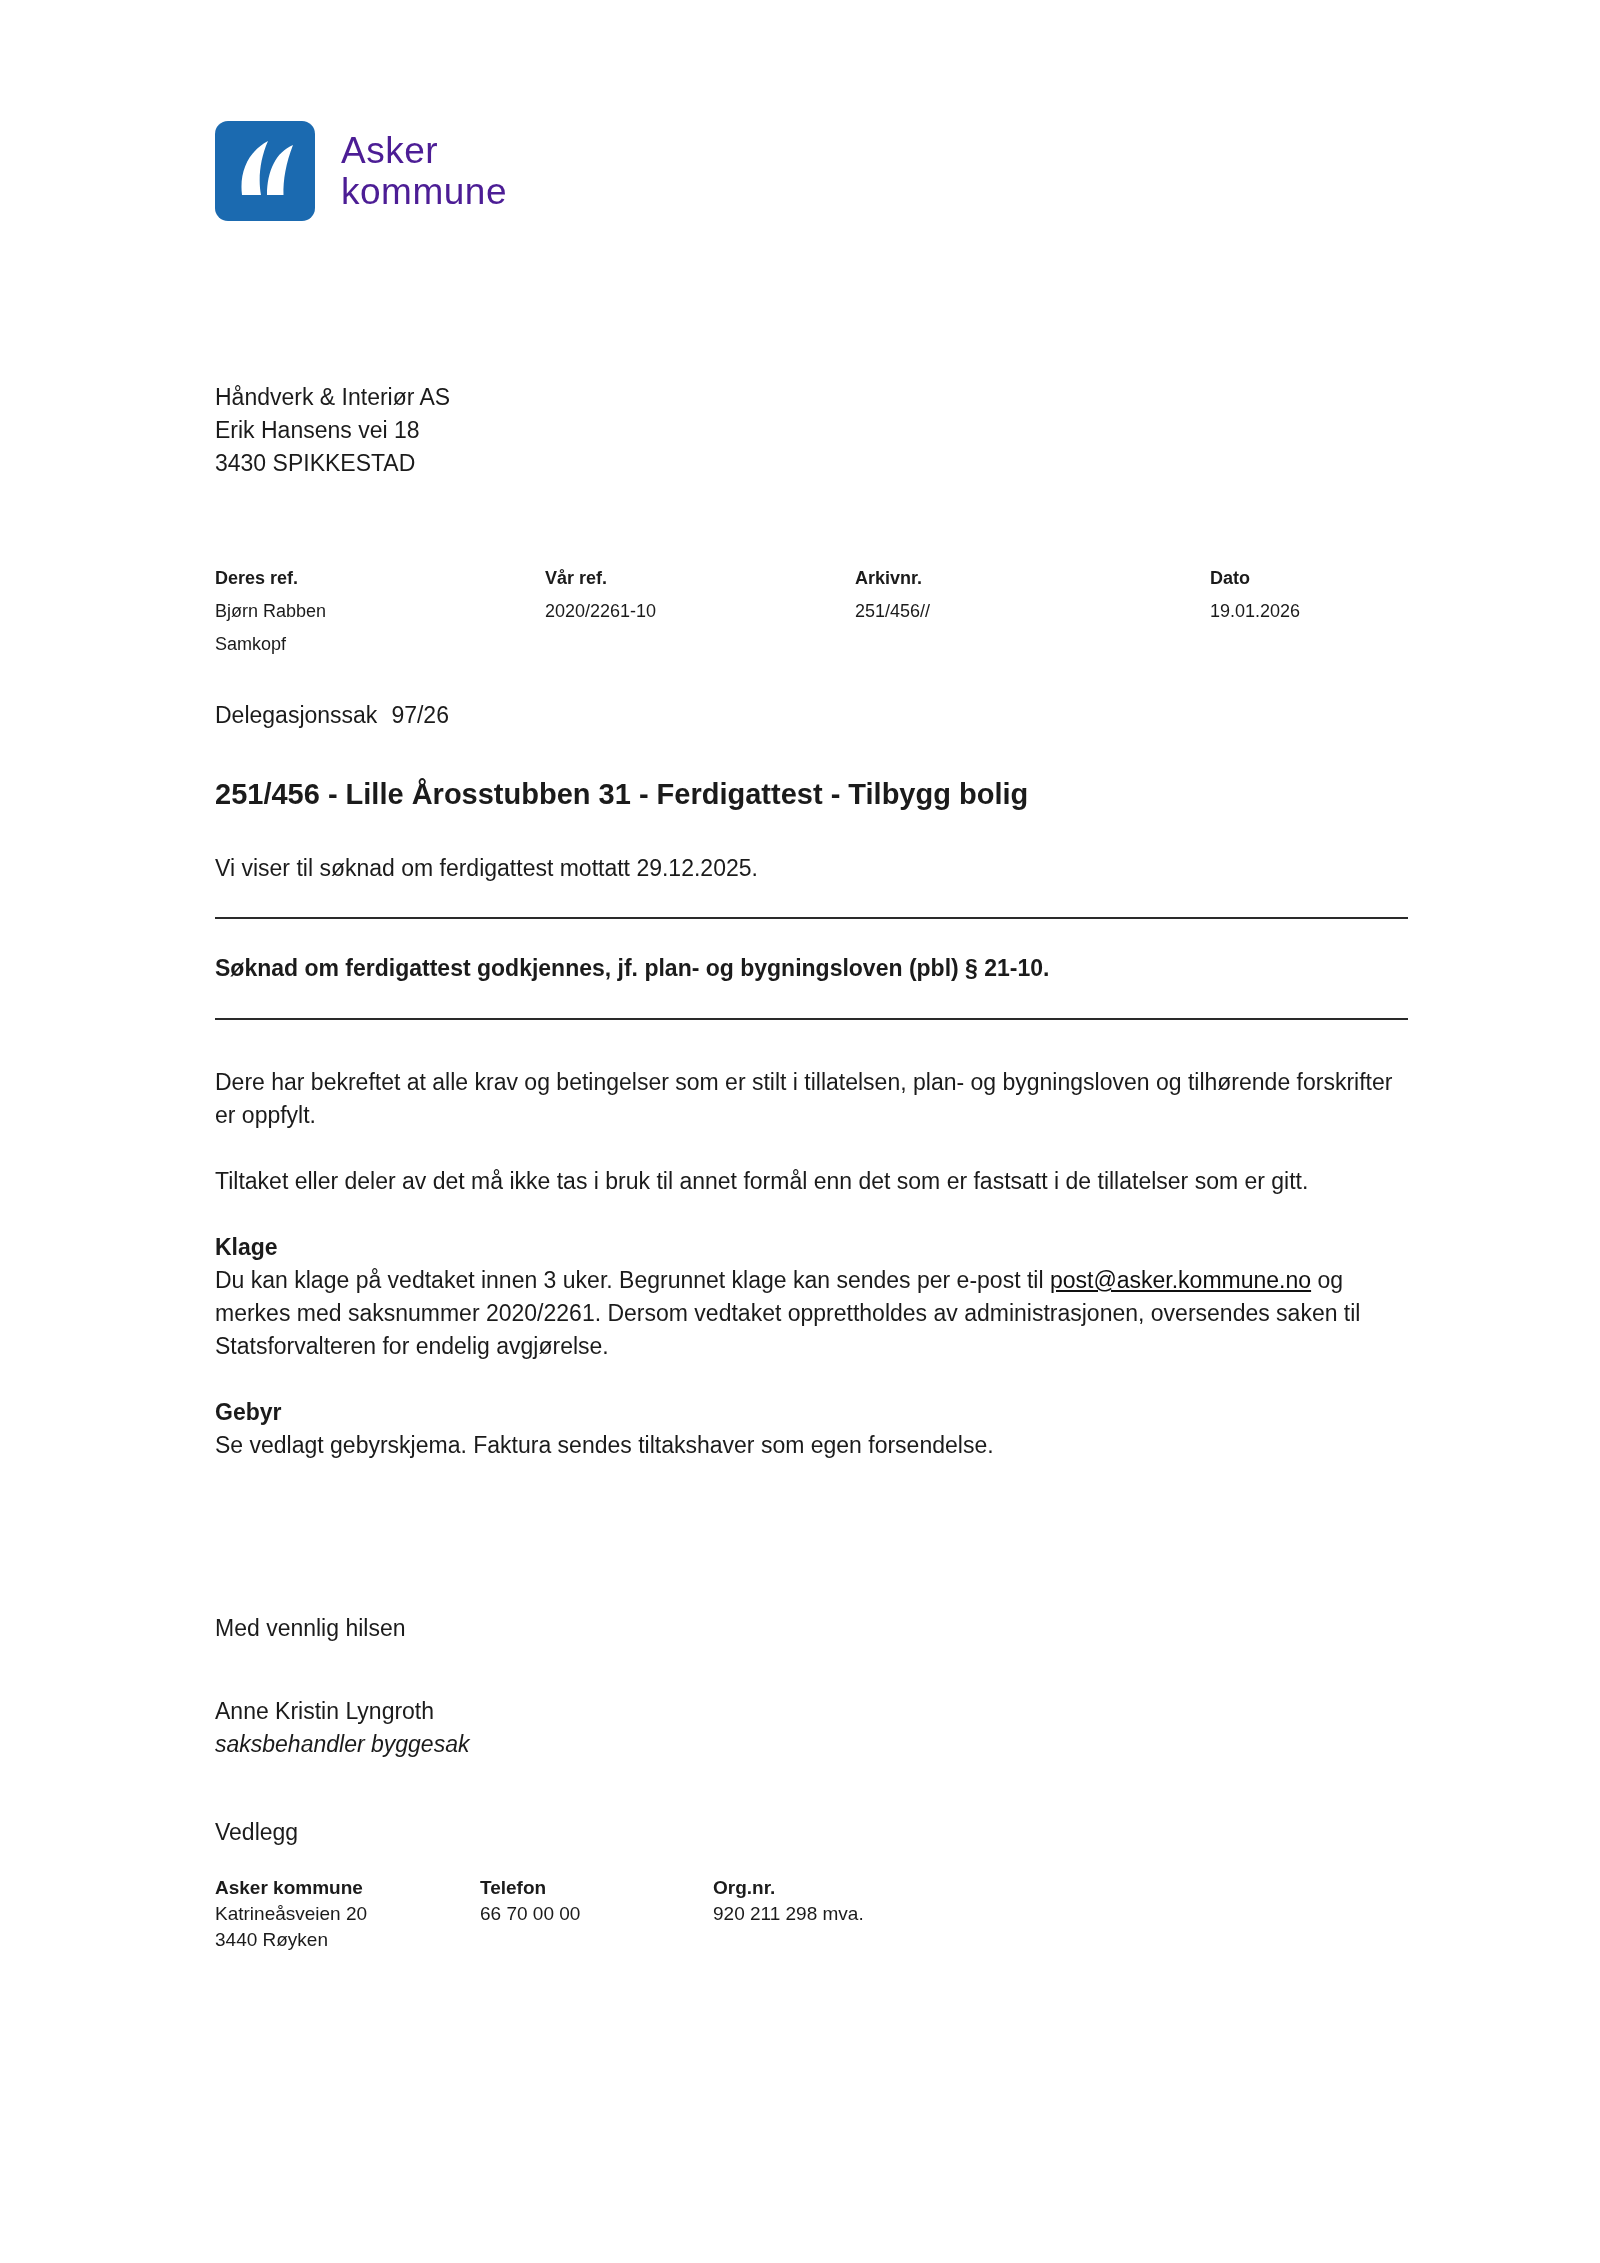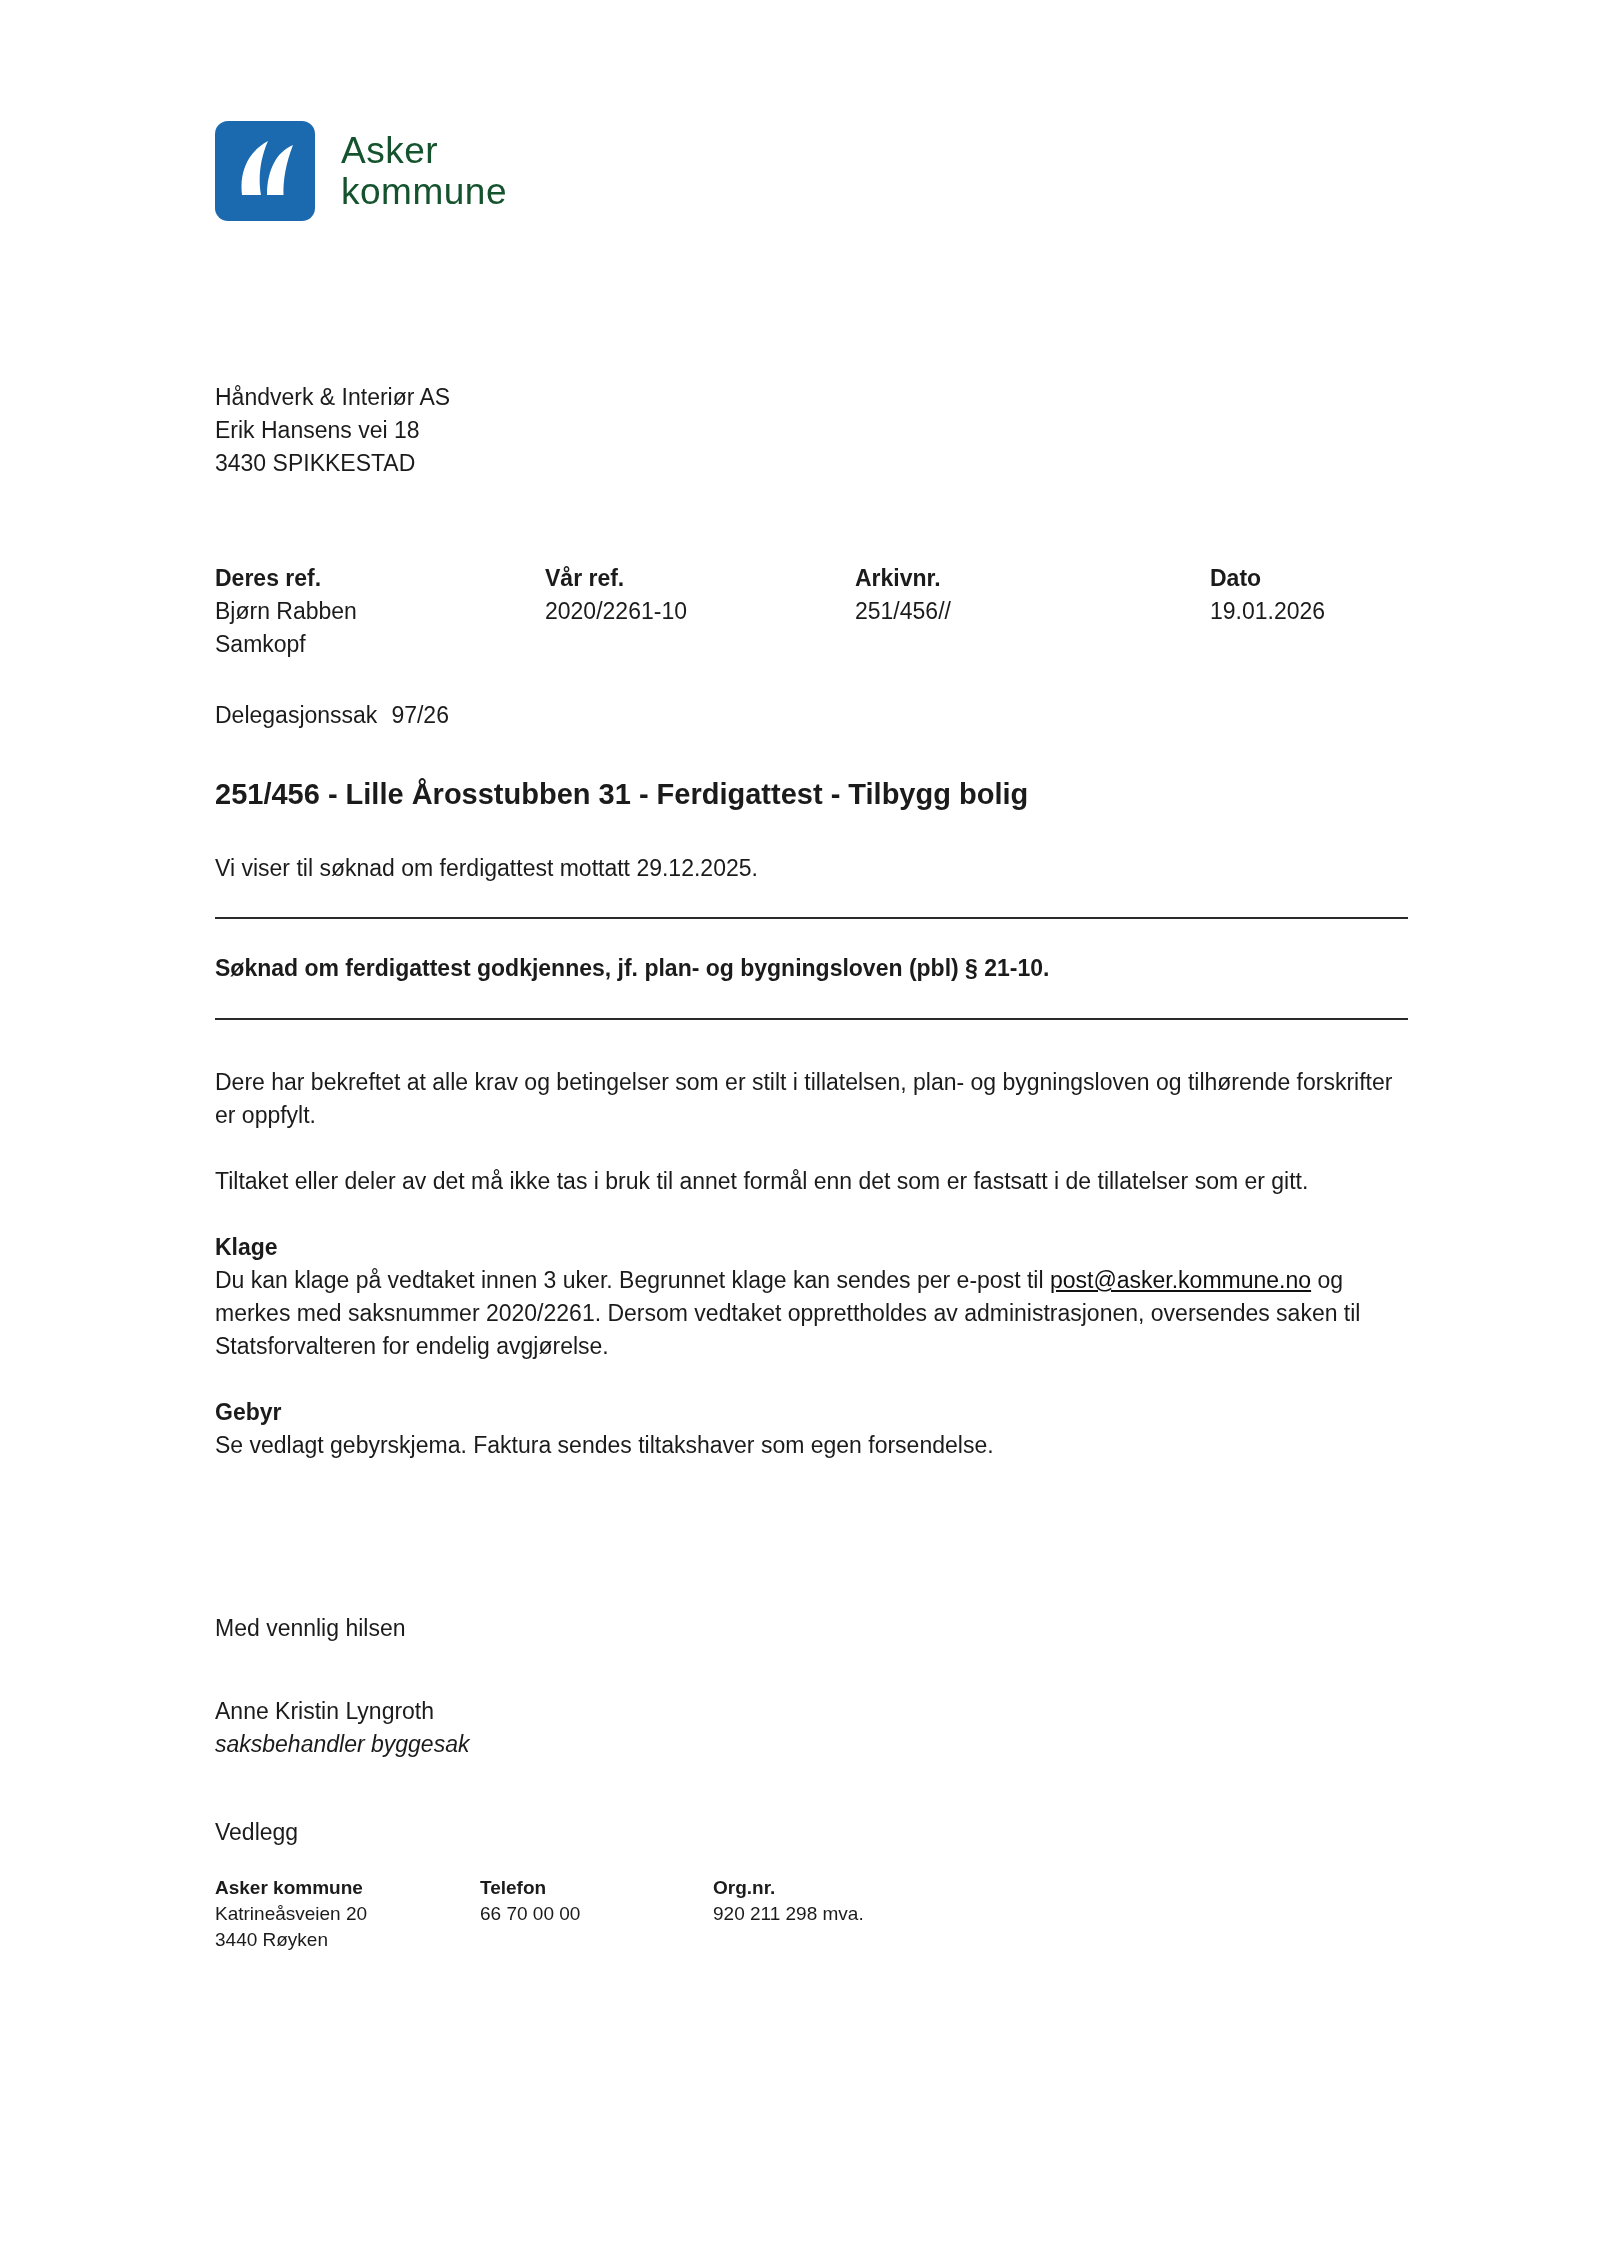--- a/index.html
+++ b/index.html
@@ -14,27 +14,27 @@
   .page {
     width: 1600px; height: 2263px;
     background: #ffffff;
     padding: 118px 192px 0 215px;
   }
   .content { width: 1193px; }
 
   
   .logo-row { display: flex; align-items: center; gap: 26px; height: 105px; margin-bottom: 158px; }
   .logo-mark { width: 100px; height: 100px; flex: 0 0 auto; }
-  .logo-text { font-size: 37px; line-height: 41px; color: #14532d; letter-spacing: 0.5px; }
+  .logo-text { font-size: 37px; line-height: 41px; color: #4c1d95; letter-spacing: 0.5px; }
 
   
   .recipient { font-size: 23px; line-height: 33px; margin-bottom: 82px; }
 
   
-  .ref-row { display: flex; font-size: 23px; line-height: 33px; margin-bottom: 38px; }
+  .ref-row { display: flex; font-size: 18px; line-height: 33px; margin-bottom: 38px; }
   .ref-col-1 { width: 330px; }
   .ref-col-2 { width: 310px; }
   .ref-col-3 { width: 355px; }
   .ref-col-4 { flex: 1; }
   .ref-label { font-weight: bold; }
   .ref-value-wrap { max-width: 185px; }
 
   .case-line { font-size: 23px; line-height: 33px; margin-bottom: 42px; }
   .case-line .case-number { margin-left: 14px; }
 

